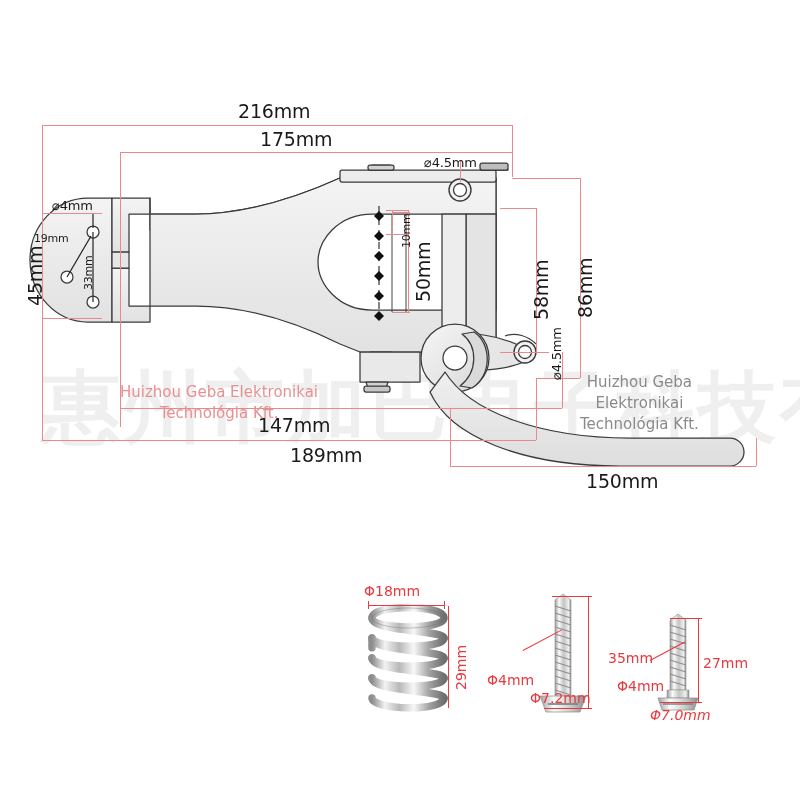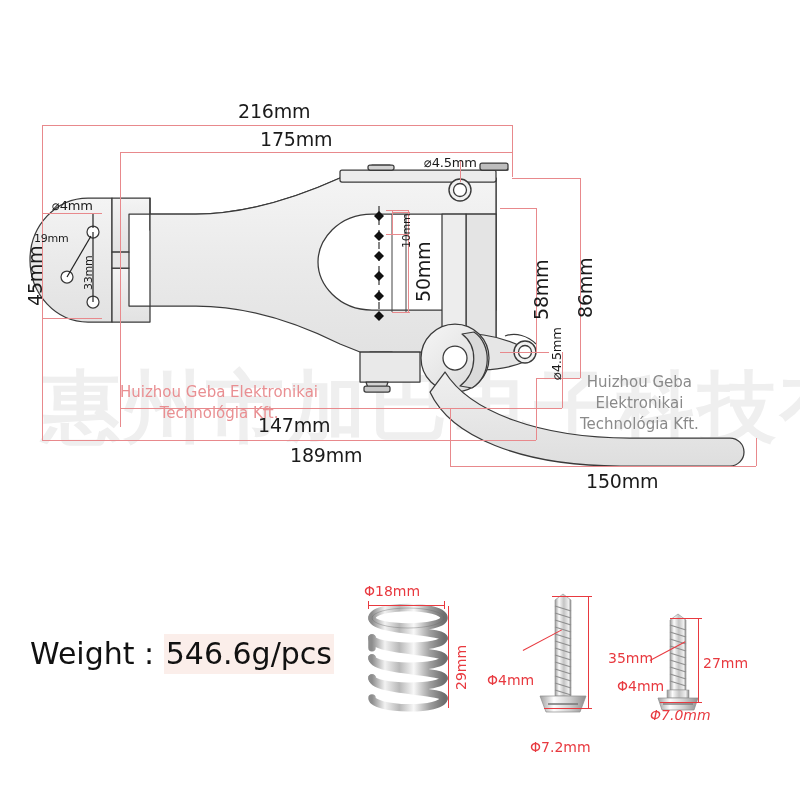--- a/index.html
+++ b/index.html
@@ -263,23 +263,20 @@
     <div>Huizhou Geba Elektronikai</div>
     <div>Technológia Kft.</div>
   </div>
 
   <div class="wm-gray noevt" style="left:580px;top:372px;">
     <div>Huizhou Geba</div>
     <div>Elektronikai</div>
     <div>Technológia Kft.</div>
   </div>
 
-  <div id="weight">
-    <span>Weight : </span><span class="hl">546.6g/pcs</span>
-  </div>
 
   <svg class="abs noevt" width="120" height="140" viewBox="0 0 120 140" style="left:358px;top:588px;">
     <defs>
       <linearGradient id="chrome" x1="0" y1="0" x2="1" y2="0">
         <stop offset="0" stop-color="#8d8d8d"></stop>
         <stop offset="0.18" stop-color="#f2f2f2"></stop>
         <stop offset="0.38" stop-color="#b8b8b8"></stop>
         <stop offset="0.58" stop-color="#f8f8f8"></stop>
         <stop offset="0.80" stop-color="#a0a0a0"></stop>
         <stop offset="1" stop-color="#6f6f6f"></stop>
@@ -349,21 +346,21 @@
   </svg>
 
   <div class="plbl" style="left:487px;top:672px;">Φ4mm</div>
   <div class="prl" style="left:523px;top:650px;width:44px;height:1.4px;transform-origin:left center;transform:rotate(-28deg);"></div>
 
   <div class="plbl" style="left:608px;top:650px;"><span>35mm</span></div>
   <div class="prl v" style="left:588px;top:596px;height:112px;"></div>
   <div class="prl h" style="left:552px;top:596px;width:40px;"></div>
   <div class="prl h" style="left:564px;top:708px;width:28px;"></div>
 
-  <div class="plbl" style="left:530px;top:739px;">Φ7.2mm</div>
+  <div class="plbl" style="left:530px;top:690px;">Φ7.2mm</div>
   <div class="prl h" style="left:544px;top:708px;width:36px;"></div>
 
   <svg class="abs noevt" width="64" height="110" viewBox="0 0 64 110" style="left:648px;top:612px;">
     <path d="M22,8 L30,2 L38,8 L38,78 L22,78 Z" fill="url(#screwSh)" stroke="#8d8d8d" stroke-width="0.6"></path>
     <g stroke="#8e8e8e" stroke-width="1.1" fill="none">
       <path d="M22,13 L38,18"></path>
         <path d="M22,20 L38,25"></path>
         <path d="M22,27 L38,32"></path>
       <path d="M22,34 L38,39"></path>
         <path d="M22,41 L38,46"></path>

